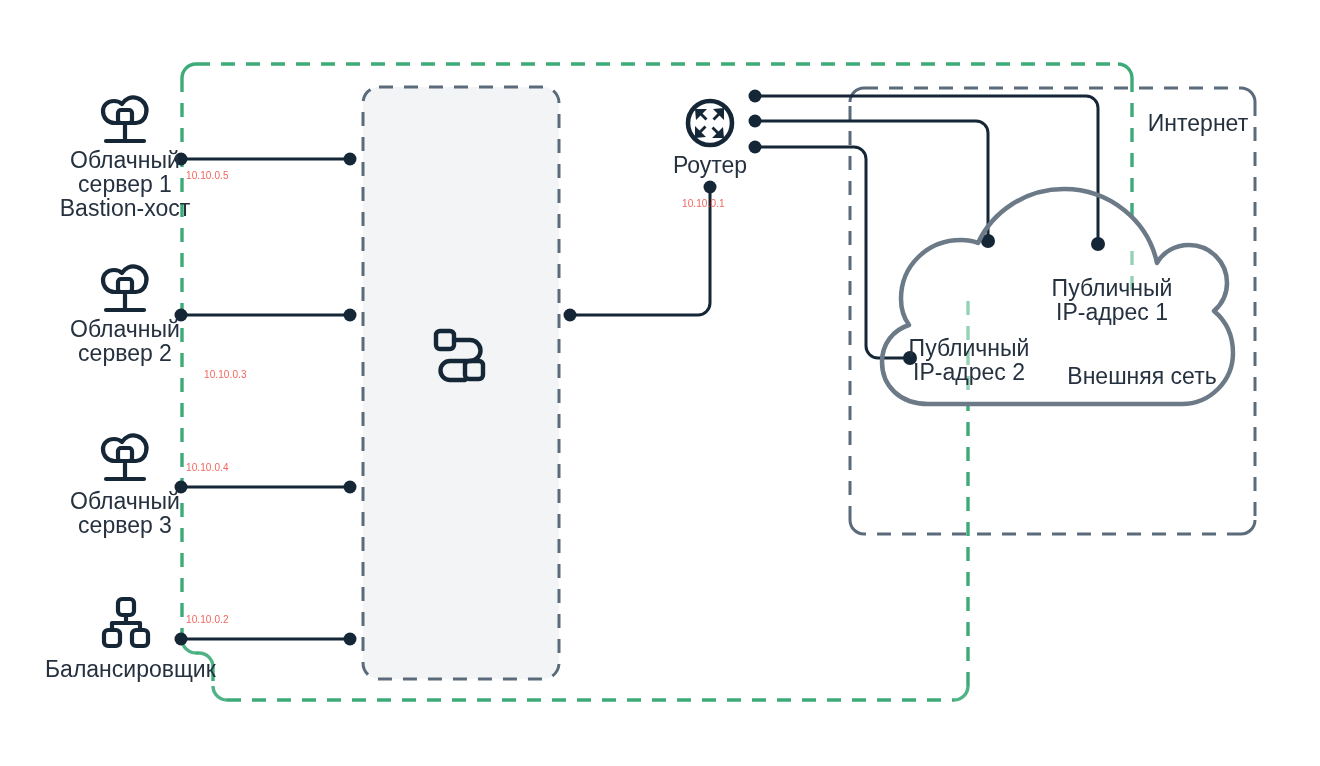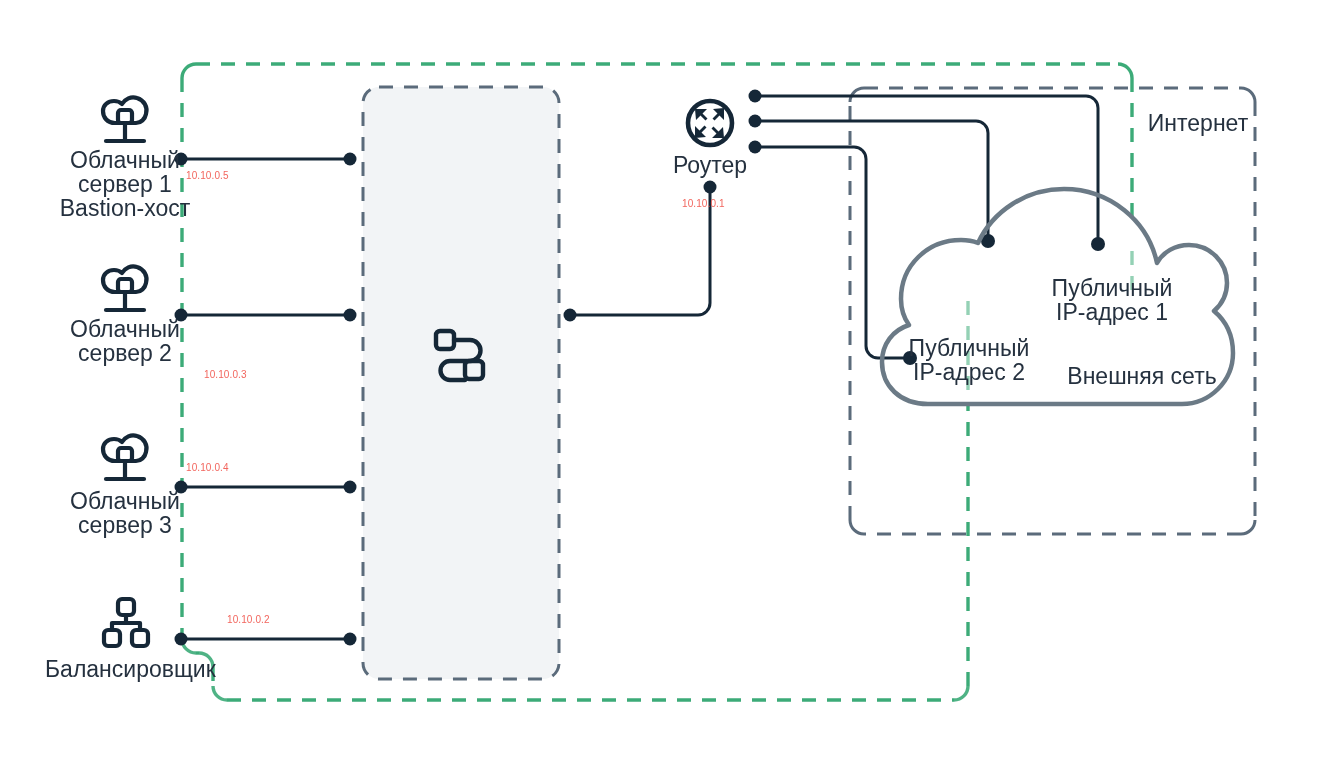--- a/index.html
+++ b/index.html
@@ -187,21 +187,21 @@
 
   <div class="cap" style="left:45px;top:489px;width:160px;">
     <div>Облачный</div>
     <div>сервер 3</div>
   </div>
   <div class="ip" style="left:186px;top:462px;">10.10.0.4</div>
 
   <div class="cap" style="left:45px;top:657px;width:160px;">
     <div>Балансировщик</div>
   </div>
-  <div class="ip" style="left:186px;top:614px;margin-left:41px;">10.10.0.2</div>
+  <div class="ip" style="left:186px;top:614px;">10.10.0.2</div>
 
 
   <div class="cap" style="left:650px;top:153px;width:120px;">
     <div>Роутер</div>
   </div>
   <div class="ip" style="left:650px;top:198px;margin-left:32px;">10.10.0.1</div>
 
 
   <div class="cap" style="left:1032px;top:276px;width:160px;">
     <div>Публичный</div>

